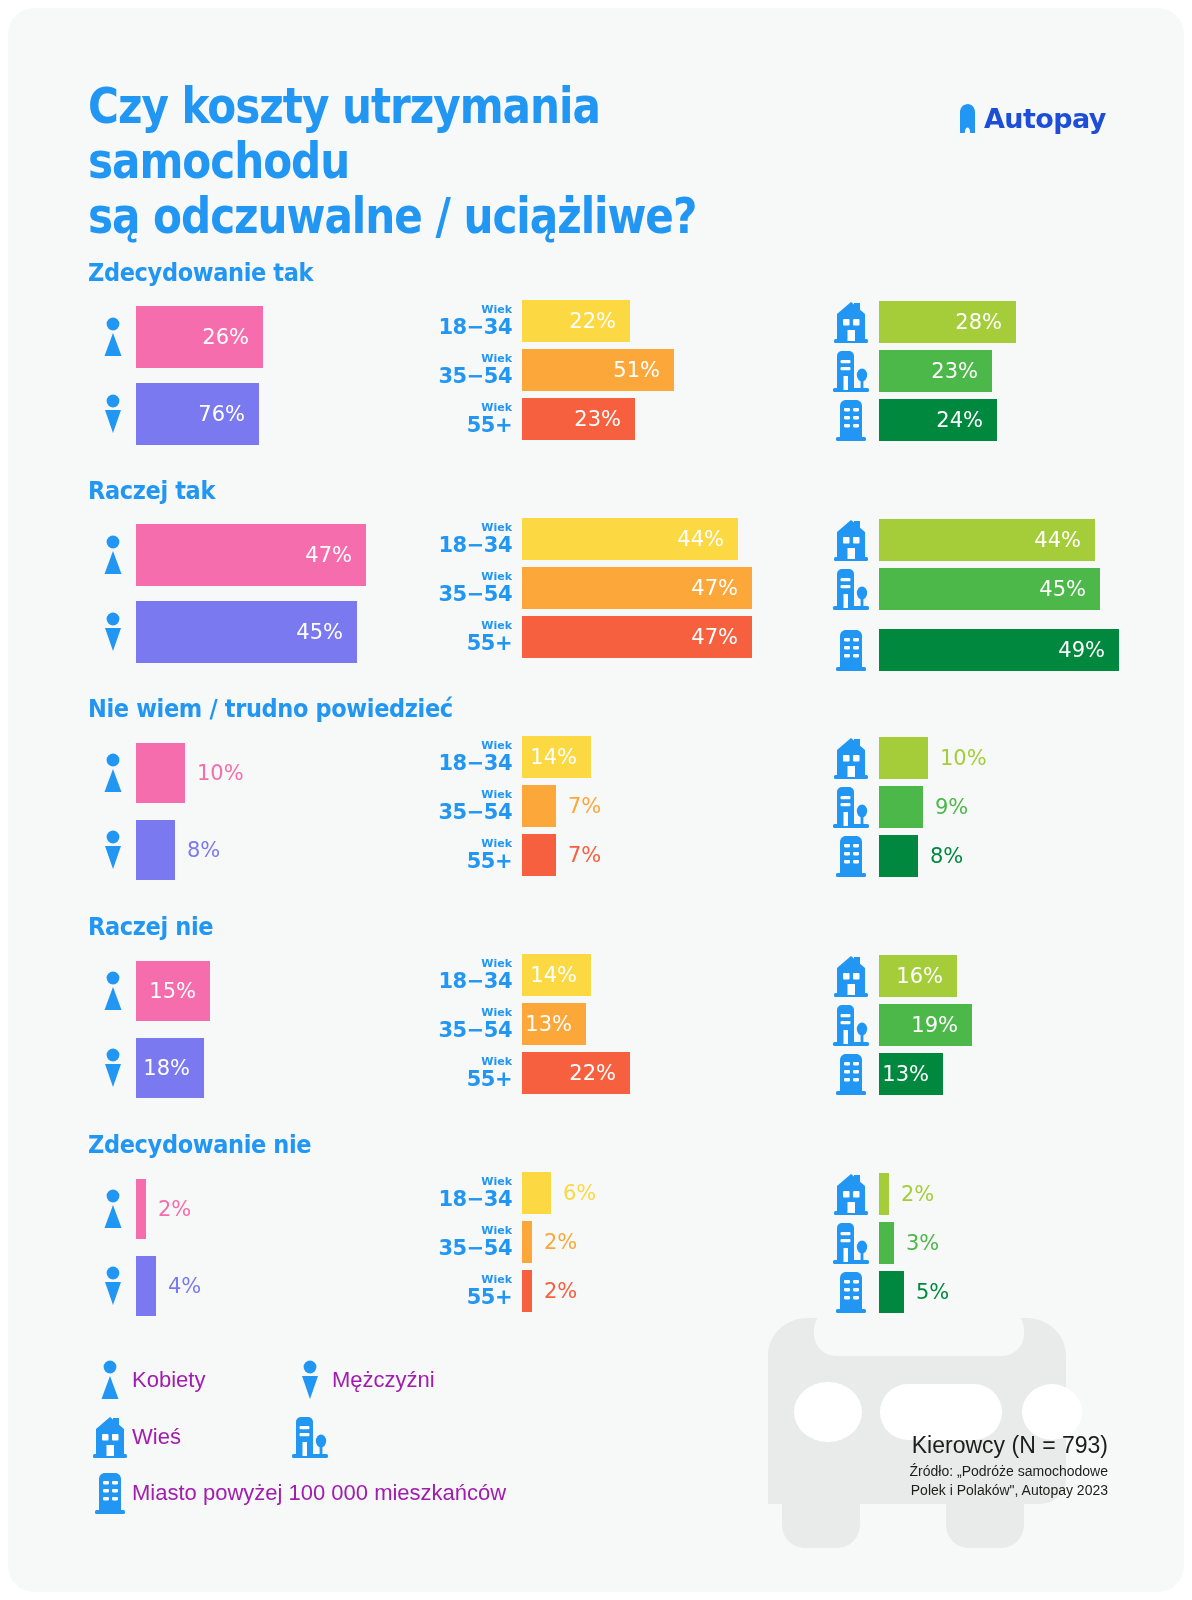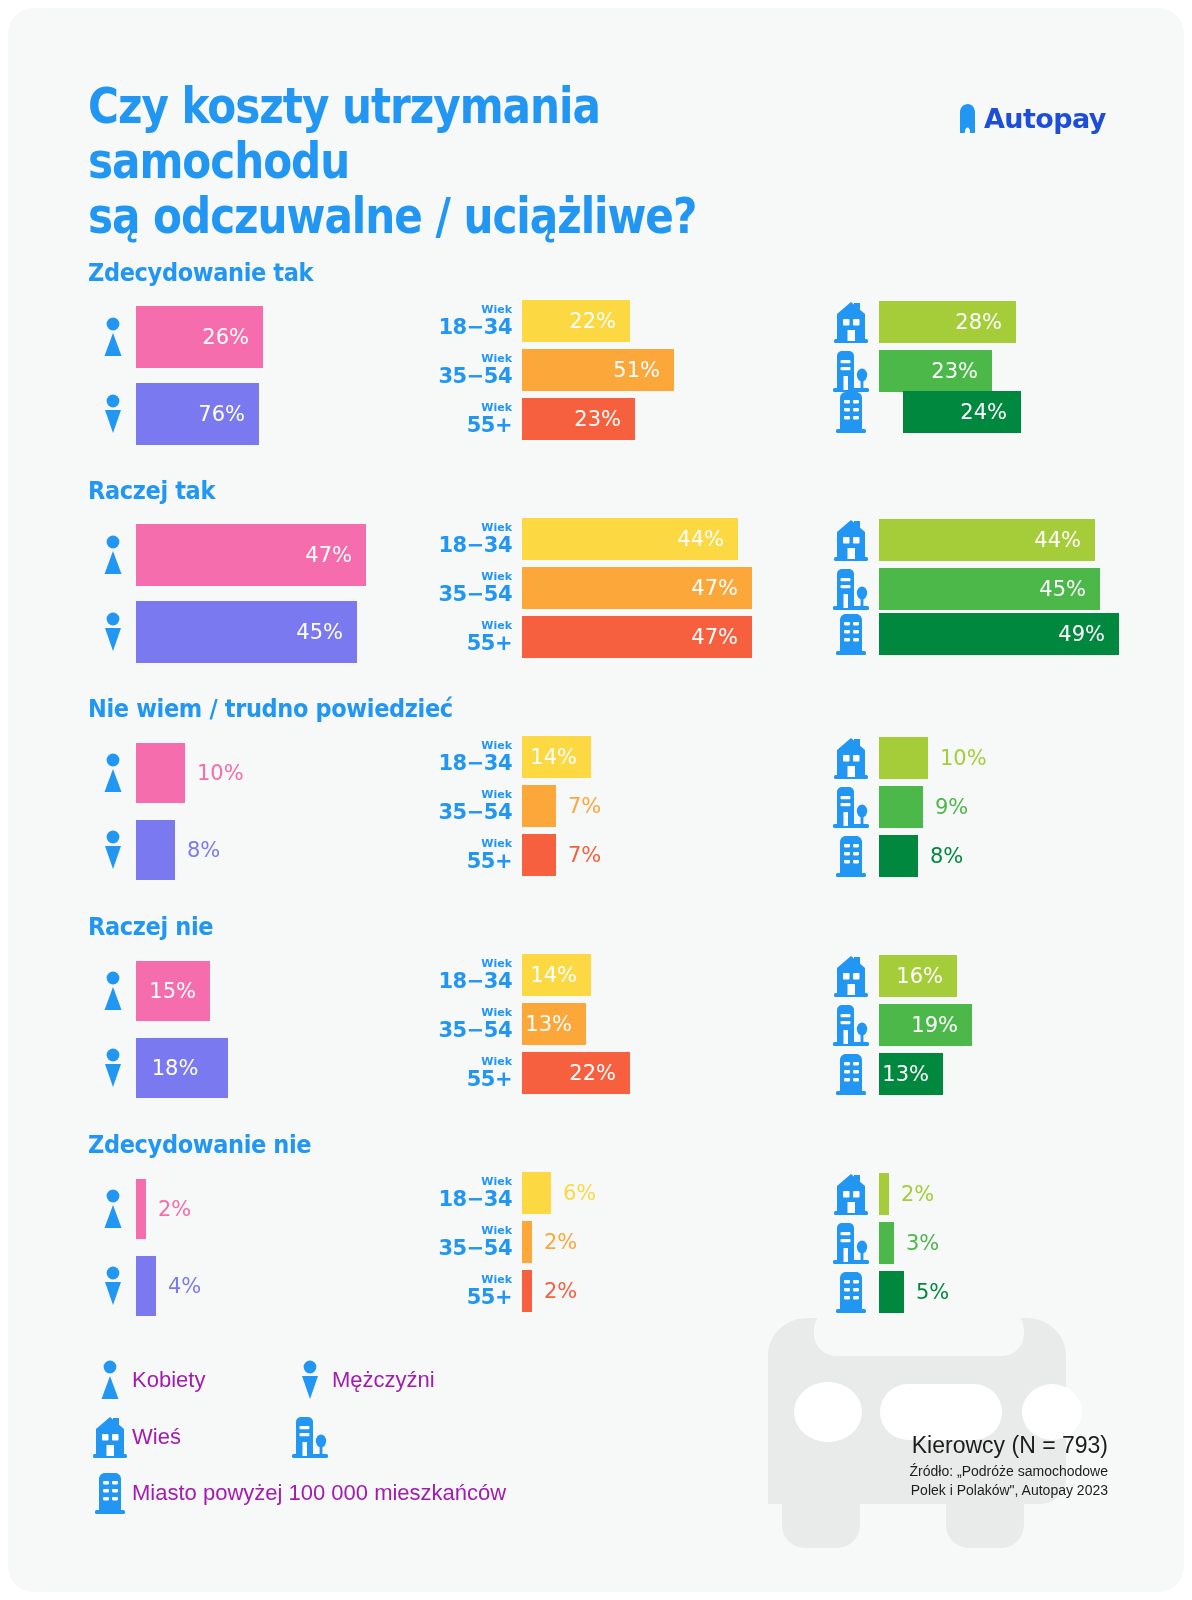--- a/index.html
+++ b/index.html
@@ -181,21 +181,21 @@
               <rect x="8.5" y="17" width="10" height="3.2" rx="1.2" fill="#ffffff"></rect>
               <rect x="11.5" y="26" width="4.5" height="14" fill="#ffffff"></rect>
               <ellipse cx="30" cy="25" rx="5.2" ry="6.4" fill="#2196f3"></ellipse>
               <rect x="28.6" y="28" width="2.8" height="12" fill="#2196f3"></rect>
             </svg>
           </span>
           <div class="bar" style="width: 113px; height: 42px; background: rgb(76, 184, 73);">
             <span class="bar-val">23%</span>
           </div>
         </div>
-        <div class="row" style="left: 815px; top: 132px; height: 44px; gap: 24px;">
+        <div class="row" style="left: 815px; top: 140px; height: 44px;">
           <span class="icon-cell" style="width: 56px;">
             <svg width="34" height="42" viewBox="0 0 34 42">
               <path d="M6 7 C6 3.6 8.6 1 12 1 L22 1 C25.4 1 28 3.6 28 7 L28 40 L6 40 Z" fill="#2196f3"></path>
               <rect x="2" y="38" width="30" height="4" rx="1.6" fill="#2196f3"></rect>
               <rect x="10" y="9" width="6" height="3.4" rx="1.1" fill="#ffffff"></rect>
               <rect x="19" y="9" width="6" height="3.4" rx="1.1" fill="#ffffff"></rect>
               <rect x="10" y="17" width="6" height="3.4" rx="1.1" fill="#ffffff"></rect>
               <rect x="19" y="17" width="6" height="3.4" rx="1.1" fill="#ffffff"></rect>
               <rect x="10" y="25" width="6" height="3.4" rx="1.1" fill="#ffffff"></rect>
               <rect x="19" y="25" width="6" height="3.4" rx="1.1" fill="#ffffff"></rect>
@@ -281,21 +281,21 @@
               <rect x="8.5" y="17" width="10" height="3.2" rx="1.2" fill="#ffffff"></rect>
               <rect x="11.5" y="26" width="4.5" height="14" fill="#ffffff"></rect>
               <ellipse cx="30" cy="25" rx="5.2" ry="6.4" fill="#2196f3"></ellipse>
               <rect x="28.6" y="28" width="2.8" height="12" fill="#2196f3"></rect>
             </svg>
           </span>
           <div class="bar" style="width: 221px; height: 42px; background: rgb(76, 184, 73);">
             <span class="bar-val">45%</span>
           </div>
         </div>
-        <div class="row" style="left: 815px; top: 136px; height: 44px; text-align: center;">
+        <div class="row" style="left: 815px; top: 152px; height: 44px; text-align: center;">
           <span class="icon-cell" style="width: 56px;">
             <svg width="34" height="42" viewBox="0 0 34 42">
               <path d="M6 7 C6 3.6 8.6 1 12 1 L22 1 C25.4 1 28 3.6 28 7 L28 40 L6 40 Z" fill="#2196f3"></path>
               <rect x="2" y="38" width="30" height="4" rx="1.6" fill="#2196f3"></rect>
               <rect x="10" y="9" width="6" height="3.4" rx="1.1" fill="#ffffff"></rect>
               <rect x="19" y="9" width="6" height="3.4" rx="1.1" fill="#ffffff"></rect>
               <rect x="10" y="17" width="6" height="3.4" rx="1.1" fill="#ffffff"></rect>
               <rect x="19" y="17" width="6" height="3.4" rx="1.1" fill="#ffffff"></rect>
               <rect x="10" y="25" width="6" height="3.4" rx="1.1" fill="#ffffff"></rect>
               <rect x="19" y="25" width="6" height="3.4" rx="1.1" fill="#ffffff"></rect>
@@ -412,21 +412,21 @@
             <span class="bar-val">15%</span>
           </div>
         </div>
         <div class="row" style="left: 82px; top: 123px; height: 66px;">
           <span class="icon-cell">
             <svg width="22" height="40" viewBox="0 0 22 40">
               <circle cx="11" cy="7" r="6.4" fill="#2196f3"></circle>
               <path d="M3 16 L19 16 L11 39 Z" fill="#2196f3"></path>
             </svg>
           </span>
-          <div class="bar" style="width: 92px; height: 60px; background: rgb(123, 121, 239); justify-content: center;">
+          <div class="bar" style="width: 68px; height: 60px; background: rgb(123, 121, 239);">
             <span class="bar-val">18%</span>
           </div>
         </div>
         <div class="row" style="left: 420px; top: 42px; height: 42px;">
           <div class="age-lab">
             <span class="wiek">Wiek</span>
             <span class="rng">18−34</span>
           </div>
           <div class="bar" style="width: 69px; height: 42px; background: rgb(252, 216, 66);">
             <span class="bar-val">14%</span>

